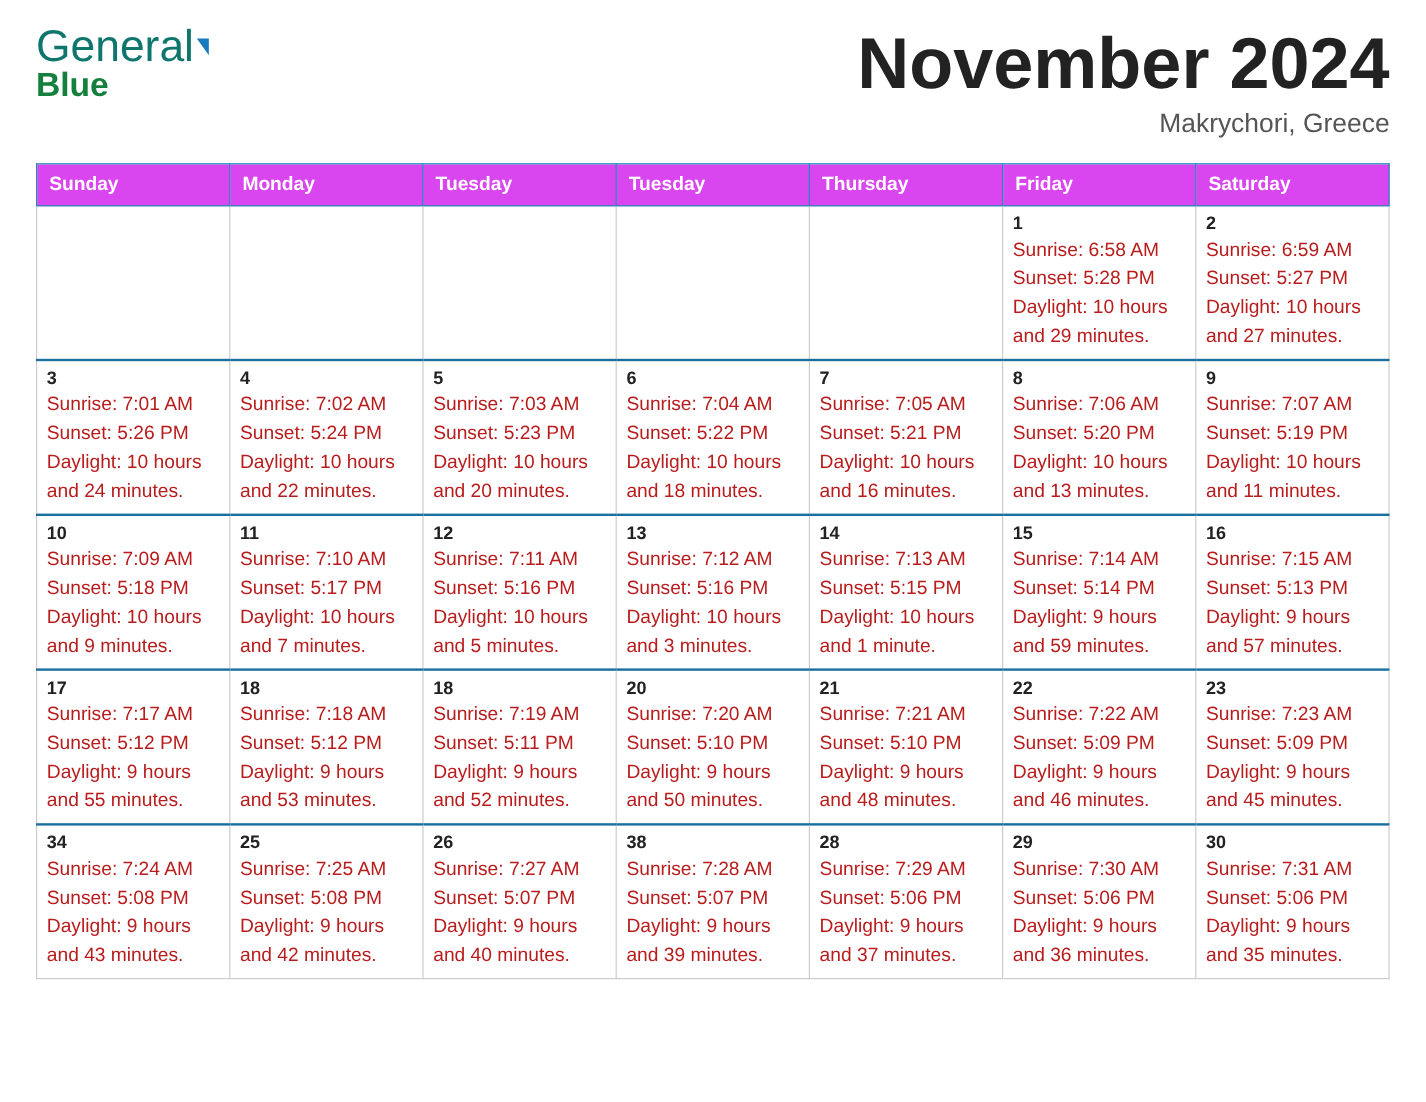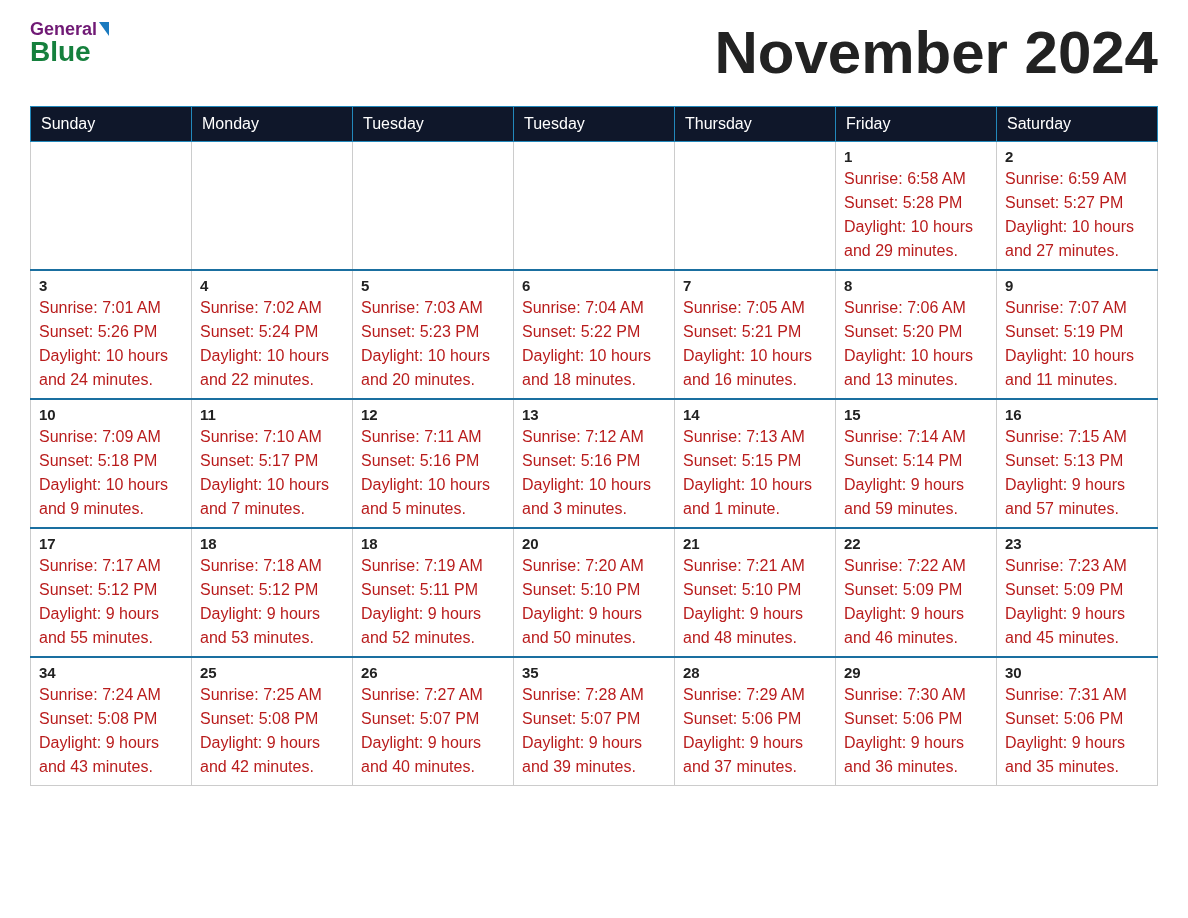--- a/index.html
+++ b/index.html
@@ -15,23 +15,23 @@
       justify-content: space-between;
       align-items: flex-start;
       margin-bottom: 20px;
     }
     .logo {
       display: flex;
       flex-direction: column;
       align-items: flex-start;
     }
     .logo-general {
-      font-size: 18px;
-      font-weight: bold;
-      color: #701a75;
+      font-size: 37px;
+      font-weight: normal;
+      color: #0f766e;
       line-height: 1;
     }
     .logo-blue {
       font-size: 28px;
       font-weight: bold;
       color: #15803d;
       line-height: 1;
     }
     .logo-arrow {
       display: inline-block;
@@ -60,24 +60,24 @@
       font-size: 22px;
       color: #555;
       margin-top: 4px;
     }
     .calendar {
       width: 100%;
       border-collapse: collapse;
       border: 1px solid #aaa;
     }
     .calendar th {
-      background-color: #0f172a;
+      background-color: #d946ef;
       color: #fff;
       font-size: 16px;
-      font-weight: normal;
+      font-weight: bold;
       padding: 8px 10px;
       text-align: left;
       border: 1px solid #2288bb;
     }
     .calendar td {
       vertical-align: top;
       padding: 6px 8px;
       border: 1px solid #ccc;
       width: 14.28%;
       min-height: 90px;
@@ -109,20 +109,21 @@
 <div class="header">
   <div class="logo">
     <div class="logo-top-line">
       <span class="logo-general">General</span>
       <span class="logo-arrow"></span>
     </div>
     <span class="logo-blue">Blue</span>
   </div>
   <div class="title-area">
     <div class="month-title">November 2024</div>
+    <div class="location">Makrychori, Greece</div>
   </div>
 </div>
 
 <table class="calendar">
   <thead>
     <tr>
     <th>Sunday</th>
         <th>Monday</th>
         <th>Tuesday</th>
         <th>Tuesday</th>
@@ -244,21 +245,21 @@
         </td>
         <td>
           <div class="day-number">25</div>
           <div class="day-info">Sunrise: 7:25 AM<br>Sunset: 5:08 PM<br>Daylight: 9 hours<br>and 42 minutes.</div>
         </td>
         <td>
           <div class="day-number">26</div>
           <div class="day-info">Sunrise: 7:27 AM<br>Sunset: 5:07 PM<br>Daylight: 9 hours<br>and 40 minutes.</div>
         </td>
         <td>
-          <div class="day-number">35</div>
+          <div class="day-number">38</div>
           <div class="day-info">Sunrise: 7:28 AM<br>Sunset: 5:07 PM<br>Daylight: 9 hours<br>and 39 minutes.</div>
         </td>
         <td>
           <div class="day-number">28</div>
           <div class="day-info">Sunrise: 7:29 AM<br>Sunset: 5:06 PM<br>Daylight: 9 hours<br>and 37 minutes.</div>
         </td>
         <td>
           <div class="day-number">29</div>
           <div class="day-info">Sunrise: 7:30 AM<br>Sunset: 5:06 PM<br>Daylight: 9 hours<br>and 36 minutes.</div>
         </td>

